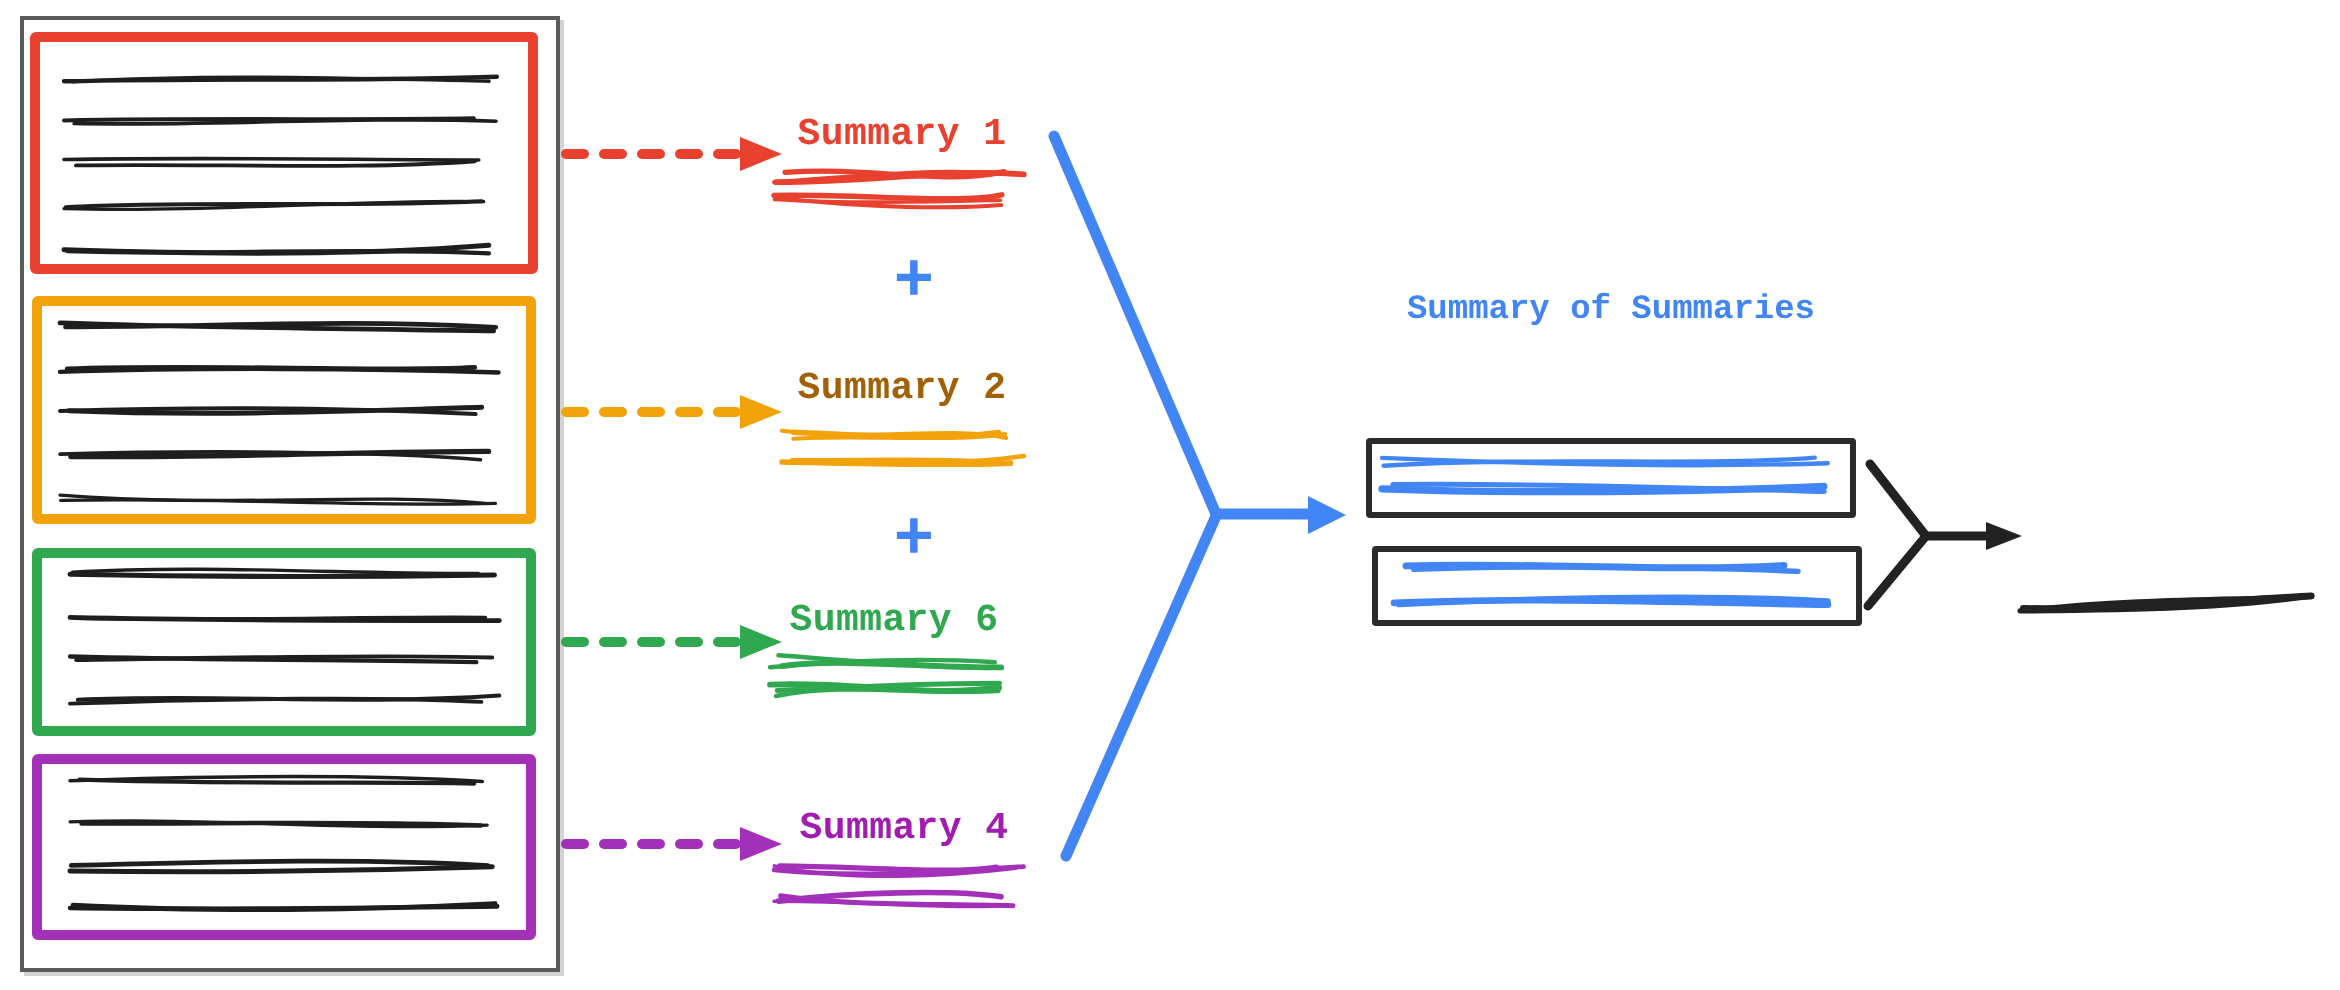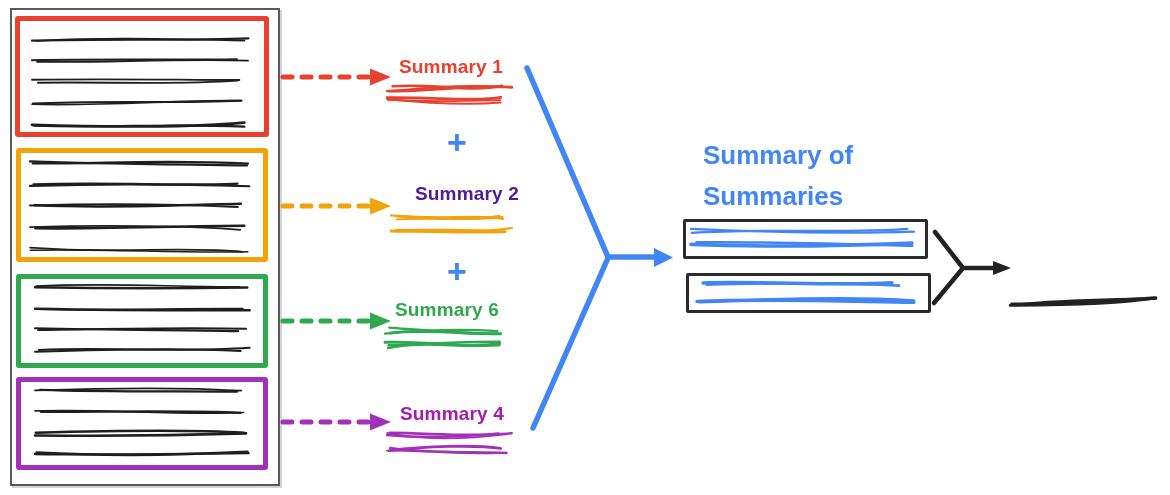--- a/index.html
+++ b/index.html
@@ -1,21 +1,21 @@
 <!DOCTYPE html>
 <html><head>
 <meta charset="utf-8">
 <style>
   html,body{margin:0;padding:0;background:#ffffff;}
   .canvas{
     position:relative;
     width:1170px;height:495px;
     background:#ffffff;
     overflow:hidden;
-    font-family:Liberation Sans, sans-serif;
+    font-family:Liberation Mono, monospace;
   }
   .doc-container{
     position:absolute;left:10px;top:8px;
     width:266px;height:474px;
     border:2px solid #5a5a5a;
     background:#ffffff;
     box-shadow:2px 2px 0 rgba(130,130,130,0.35);
   }
   .doc-box{
     position:absolute;
@@ -34,22 +34,22 @@
     white-space:nowrap;
   }
   .plus{
     position:absolute;z-index:6;
     width:40px;height:40px;line-height:40px;text-align:center;
     font-size:34px;font-weight:700;
   }
   .sos-title{
     position:absolute;z-index:6;
     left:703px;top:135px;width:205px;
-    text-align:left;
-    font-size:26px;font-weight:700;line-height:41px;
+    text-align:center;
+    font-size:17px;font-weight:700;line-height:41px;
   }
   .sos-box{
     position:absolute;z-index:2;
     border:3px solid #2b2b2b;border-radius:2px;
     background:#ffffff;
   }
   .final-label{
     position:absolute;z-index:6;
     left:1018px;top:196px;width:152px;
     text-align:center;
@@ -181,21 +181,21 @@
         <polygon points="993,261 1011,268 993,275" fill="#222222"></polygon>
       </g>
       <g>
         <path d="M1010.0465355888442,305.4157921983076 C1070.7166838143362,305.1267433672461 1119.2655013114452,303.6315802648958 1154.731759867381,298.08912294366314" fill="none" stroke="#222222" stroke-width="2.63" stroke-linecap="round"></path>
         <path d="M1011.6839592621512,304.2022351680344 C1059.8327114452634,305.0750741063385 1124.9878896863088,299.4978535688462 1155.6172539308827,297.9466319884608" fill="none" stroke="#222222" stroke-width="3.41" stroke-linecap="round"></path>
         <path d="M1015.789459388507,304.96262952216216 C1066.1805519857915,299.2004241589461 1117.983492745928,299.99307896009935 1155.7995903741564,298.36703179624584" fill="none" stroke="#222222" stroke-width="2.55" stroke-linecap="round"></path>
       </g>
     </svg>
 
   <div class="sum-label" id="sumlabel-0" style="left: 385px; top: 56px; color: rgb(232, 65, 47);">Summary 1</div>
-  <div class="sum-label" id="sumlabel-1" style="left: 401px; top: 183px; color: #4c1d95;">Summary 2</div>
+  <div class="sum-label" id="sumlabel-1" style="left: 385px; top: 183px; color: #a16207;">Summary 2</div>
   <div class="sum-label" id="sumlabel-2" style="left: 381px; top: 299px; color: rgb(47, 168, 79);">Summary 6</div>
   <div class="sum-label" id="sumlabel-3" style="left: 386px; top: 403px; color: #a21caf;">Summary 4</div>
 
   <div class="plus" id="plus-0" style="left: 437px; top: 122px; color: rgb(66, 133, 244);">+</div>
   <div class="plus" id="plus-1" style="left: 437px; top: 251px; color: rgb(66, 133, 244);">+</div>
 
   <div class="sos-title" id="sos-title" style="color: rgb(66, 133, 244);">Summary of Summaries</div>
 
 
 </div>

